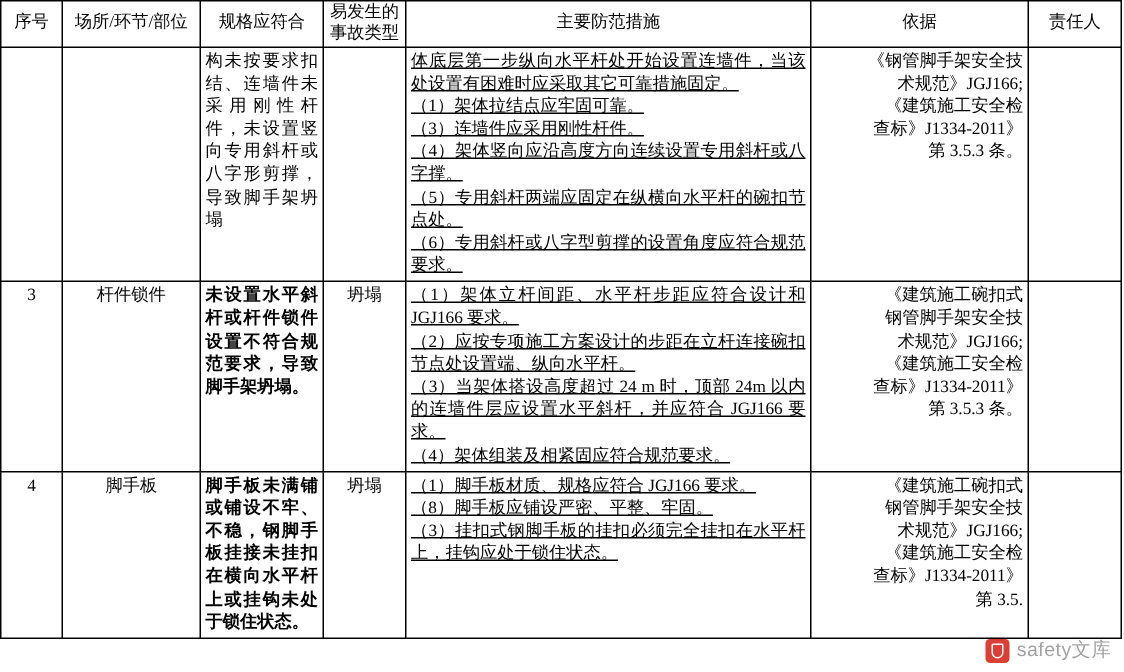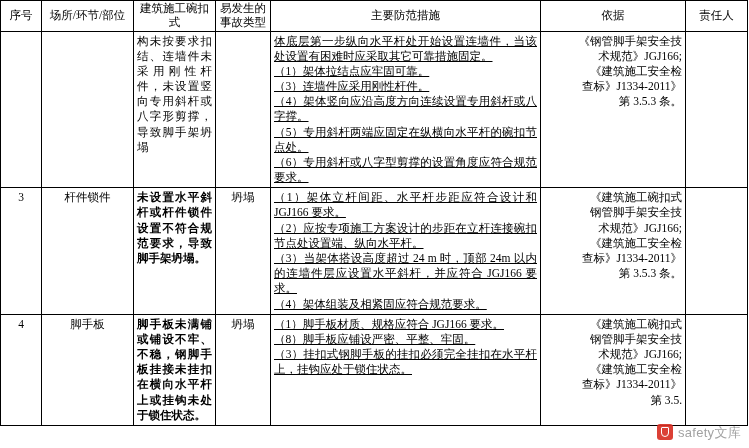--- a/index.html
+++ b/index.html
@@ -71,21 +71,21 @@
   }
   .basis-cell .bline {
     display: block;
     text-align: right;
   }
   .watermark {
     position: absolute;
     right: 8px;
     bottom: 6px;
     display: flex;
-    align-items: flex-start;
+    align-items: flex-end;
     gap: 5px;
     opacity: 0.92;
   }
   .wm-logo {
     width: 16px;
     height: 16px;
     border-radius: 3px;
     background: #d93025;
     position: relative;
     flex: none;
@@ -119,21 +119,21 @@
     <col class="c-risk">
     <col class="c-acc">
     <col class="c-measure">
     <col class="c-basis">
     <col class="c-resp">
   </colgroup>
   <thead>
     <tr>
       <th>序号</th>
       <th>场所/环节/部位</th>
-      <th>建筑施工碗扣式</th>
+      <th>规格应符合</th>
       <th>易发生的事故类型</th>
       <th>主要防范措施</th>
       <th>依据</th>
       <th>责任人</th>
     </tr>
   </thead>
   <tbody>
 
     <tr>
       <td class="cell-center"></td>

